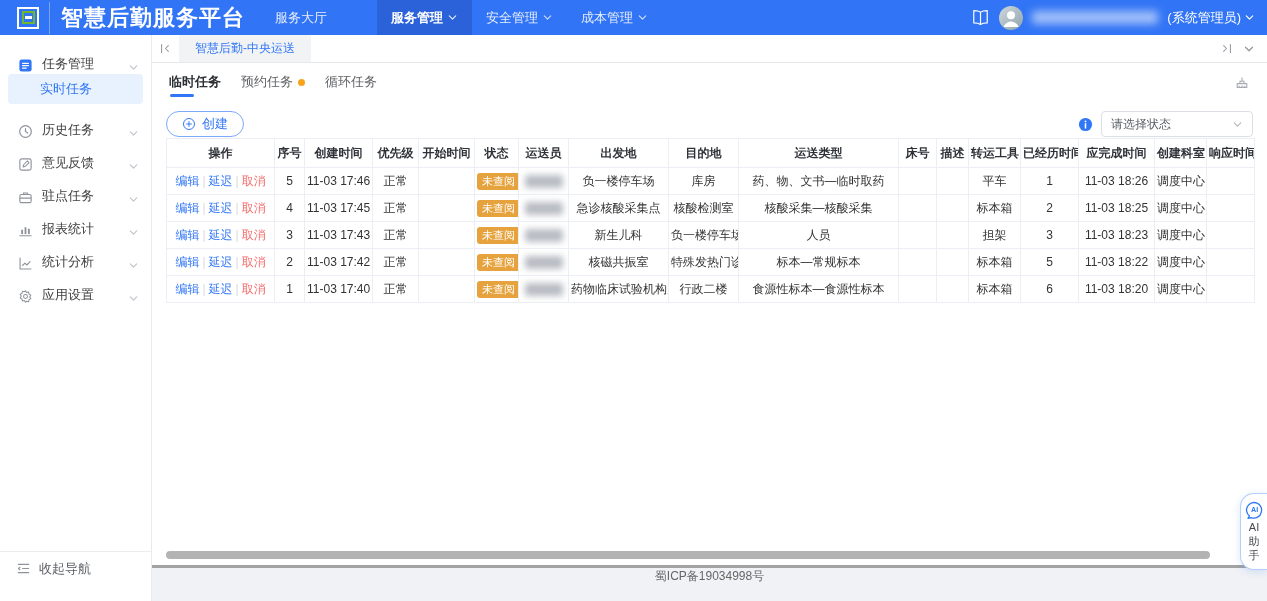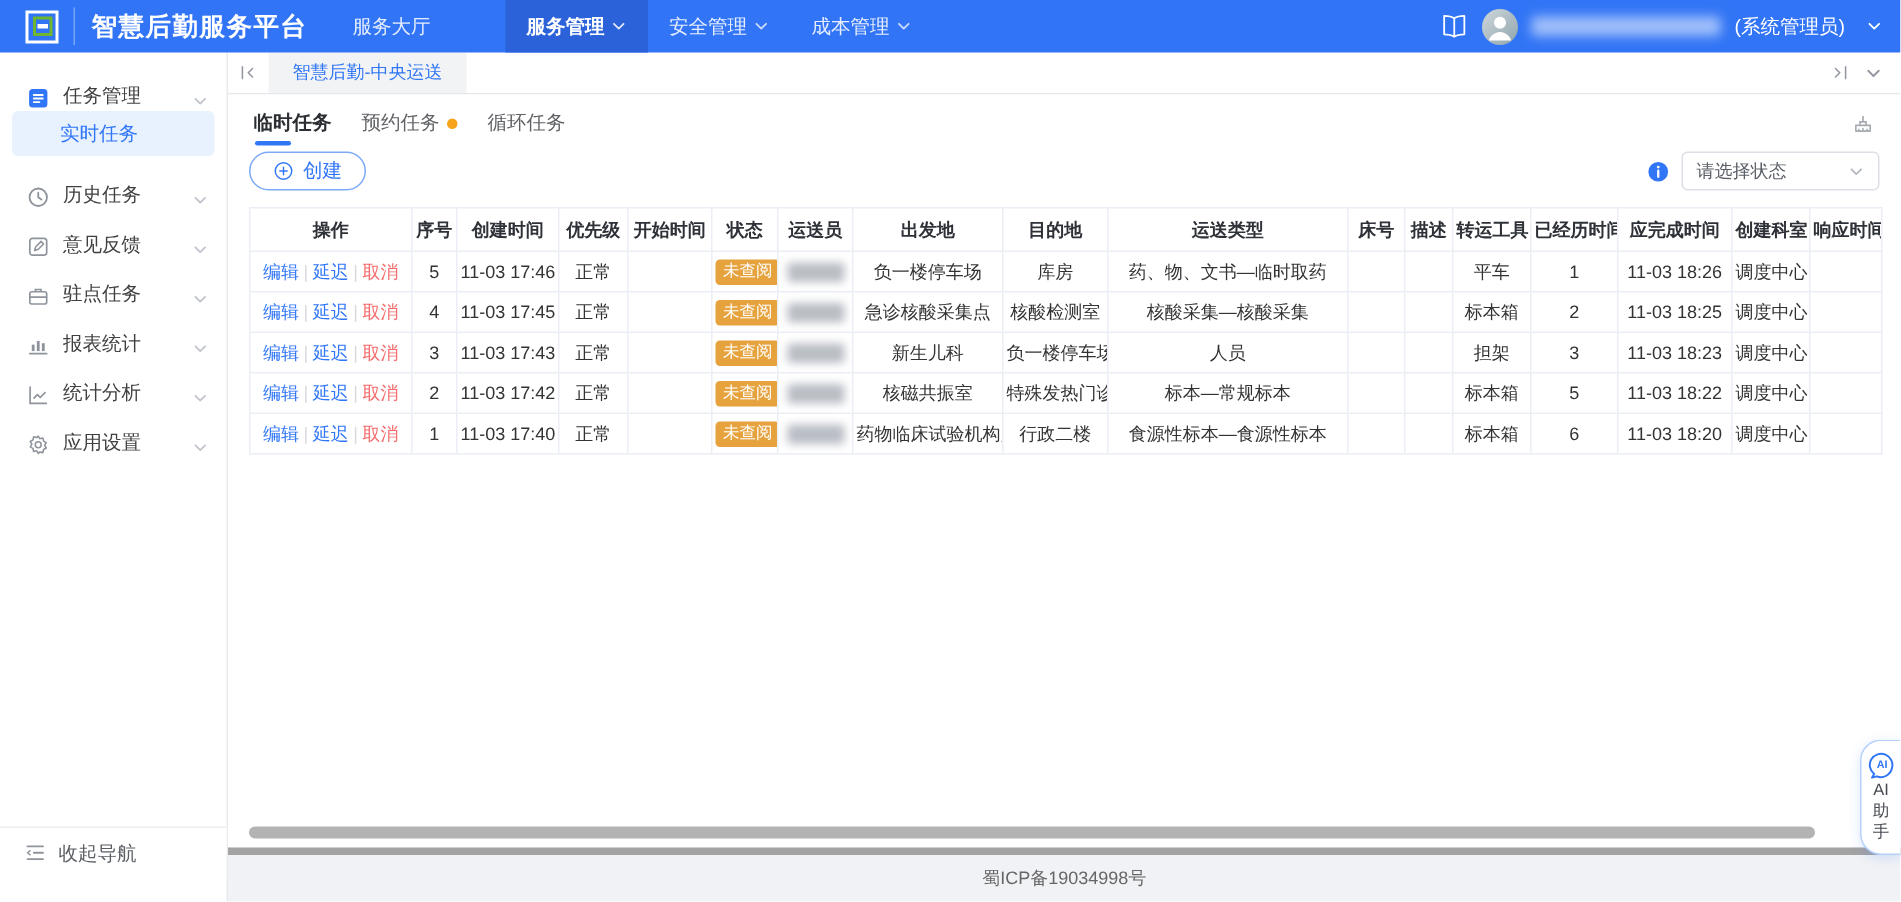--- a/index.html
+++ b/index.html
@@ -12,35 +12,35 @@
   svg { display:block; }
 
   
   .topbar { position:absolute; top:0; left:0; right:0; height:35px;
     background:#3174f5; display:flex; align-items:center; color:#fff; z-index:30; }
   .logo { width:22px; height:22px; margin:0 10px 0 17px;
     border:2px solid #fff; display:flex; align-items:center; justify-content:center; }
   .logo-in { width:13px; height:13px; border:2px solid #6fb52e;
     display:flex; align-items:center; justify-content:center; }
   .logo-bar { width:7px; height:3px; background:#fff; }
-  .brand { font-size:17px; font-weight:bold; letter-spacing:1px; white-space:nowrap;
+  .brand { font-size:22px; font-weight:bold; letter-spacing:1px; white-space:nowrap;
     border-left:1px solid rgba(255,255,255,.35); padding:1px 12px 1px 11px; }
   .topnav { display:flex; align-items:stretch; height:100%; margin-left:4px; }
   .mi { display:flex; align-items:center; gap:4px; padding:16px 14px;
     font-size:13px; color:rgba(255,255,255,.88); cursor:pointer; white-space:nowrap; }
   .mi.active { background:#2b62d9; color:#fff; font-weight:bold;margin-left:36px; }
   .mi .cv { opacity:.85; }
   .top-right { margin-left:auto; display:flex; align-items:center; gap:9px; padding-right:12px; }
   .book-ic { color:#fff; }
   .avatar { width:24px; height:24px; border-radius:50%; overflow:hidden;
     background:linear-gradient(135deg,#cfd8dc,#8fa4ad); position:relative; flex:none; }
   .avatar svg { position:absolute; inset:0; }
   .blur-name { width:126px; height:13px; border-radius:2px;
     background:rgba(255,255,255,.55); filter:blur(4px); }
-  .role { font-size:13px; color:#fff; display:flex; align-items:center; gap:14px; white-space:nowrap; }
+  .role { font-size:13px; color:#fff; display:flex; align-items:center; gap:3px; white-space:nowrap; }
 
   
   .sidebar { position:absolute; top:35px; left:0; width:152px; bottom:0;
     background:#fff; border-right:1px solid #e8eaec; z-index:20; }
   .side-list { padding-top:5px; }
   .side-item { height:33px; display:flex; align-items:flex-end; gap:9px;
     padding:0 12px 0 18px; font-size:13px; color:#404040; cursor:pointer; }
   .side-item .ic { color:#8f949c; display:flex; flex:none; }
   .side-item.active-head .ic { color:#3076f6; }
   .side-item .lbl { flex:1; }
@@ -67,27 +67,27 @@
   .panel { position:absolute; top:28px; left:0; right:0; bottom:36px; background:#fff; }
   .subtabs { height:38px; display:flex; align-items:center; padding:0 17px; gap:20px; }
   .stab { position:relative; height:100%; display:flex; align-items:center; gap:5px;
     font-size:13px; color:#606266; cursor:pointer; }
   .stab.active { color:#2b2f33; font-weight:bold; }
   .stab.active::after { content:""; position:absolute; left:1px; bottom:4px;
     width:24px; height:3px; border-radius:2px; background:#3076f6; }
   .dot { width:7px; height:7px; border-radius:50%; background:#f7a41c; flex:none; }
   .brush-box { margin-left:auto; color:#a6aab1; cursor:pointer; display:flex; }
 
-  .toolbar { height:36px; display:flex; align-items:flex-start; padding:0 14px; }
+  .toolbar { height:36px; display:flex; align-items:flex-end; padding:0 14px; }
   .btn-create { display:inline-flex; align-items:center; gap:6px; height:26px;
     padding:0 15px; border:1px solid #7da9f8; color:#3076f6; background:#fff;
     border-radius:13px; font-size:13px; cursor:pointer; }
   .toolbar-right { margin-left:auto; display:flex; align-items:center; gap:8px; }
   .info-ic { color:#3076f6; display:flex; cursor:pointer; }
-  .select { width:132px; height:26px; border:1px solid #dcdfe6; border-radius:4px;
+  .select { width:152px; height:26px; border:1px solid #dcdfe6; border-radius:4px;
     background:#fff; display:flex; align-items:center; justify-content:space-between;
     padding:0 9px; color:#5a5e66; font-size:12px; cursor:pointer; }
   .select .cv { color:#b4b8bf; display:flex; }
 
   .table-wrap { padding:1px 14px 0; }
   table { width:1088px; table-layout:fixed; border-collapse:collapse; }
   th,td { border:1px solid #ebeef5; text-align:center; height:27px; padding:0 2px;
     font-size:12px; color:#333; overflow:hidden; white-space:nowrap; }
   th { height:29px; font-weight:bold; color:#2e3238; background:#fff; }
   .op { color:#3076f6; cursor:pointer; }
@@ -102,22 +102,22 @@
     border-radius:4px; background:#b3b3b3; cursor:pointer; }
 
   .ai-btn { position:absolute; right:0; top:458px; width:27px; z-index:25;
     padding:5px 0 7px; border:1px solid #b4d0fb; border-right:none;
     border-radius:14px 0 0 14px; background:#fff; display:flex; flex-direction:column;
     align-items:center; gap:1px; color:#45494f; font-size:11px; line-height:13px;
     cursor:pointer; box-shadow:0 2px 8px rgba(48,118,246,.18); }
   .ai-ic { color:#3076f6; }
 
   .footer { position:absolute; left:0; right:0; bottom:0; height:36px;
-    background:#f1f2f5; border-top:5px solid #a3a3a3; display:flex;
-    align-items:center; justify-content:center; color:#666; font-size:12px; }
+    background:#f1f2f5; border-top:3px solid #a3a3a3; display:flex;
+    align-items:flex-start; justify-content:center; color:#666; font-size:12px; }
 </style>
 </head>
 <body>
 
 <svg width="0" height="0" style="position:absolute">
   <defs>
     <symbol id="i-chev" viewBox="0 0 12 12">
         <path d="M2.5 4.2L6 7.7l3.5-3.5" fill="none" stroke="currentColor" stroke-width="1.3" stroke-linecap="round" stroke-linejoin="round"></path>
       </symbol>
     <symbol id="i-book" viewBox="0 0 24 24">

